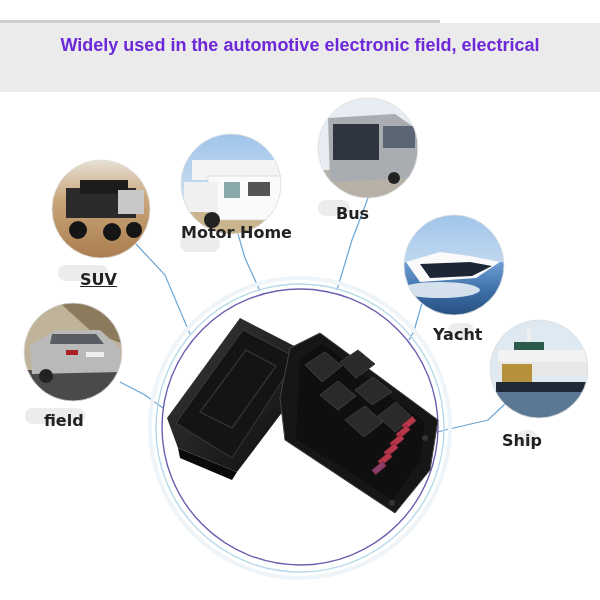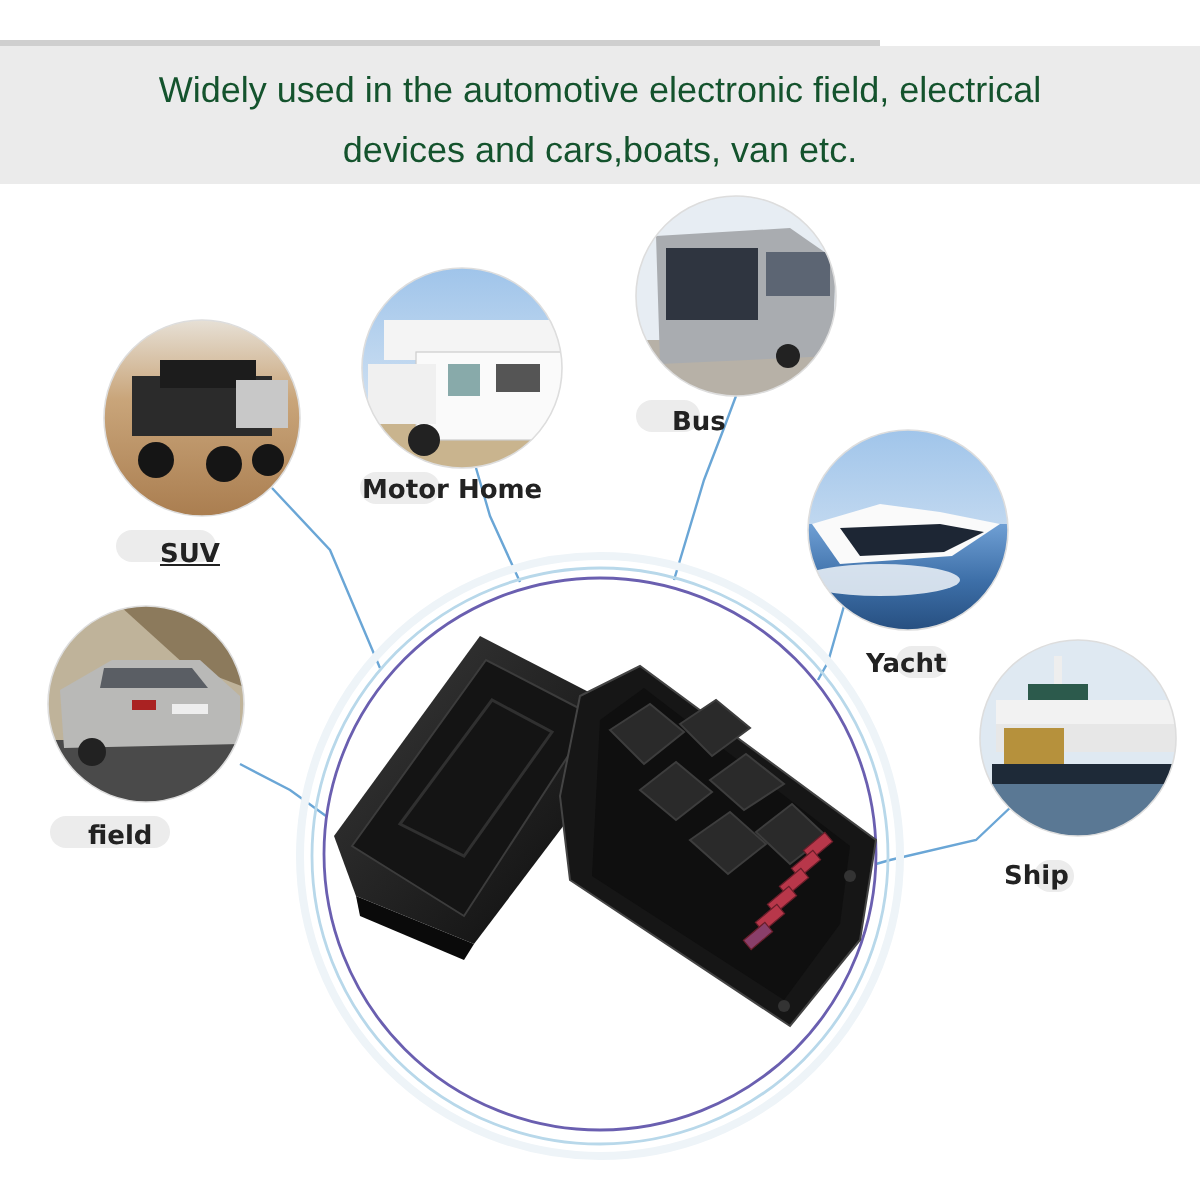--- a/index.html
+++ b/index.html
@@ -1,31 +1,30 @@
 <!DOCTYPE html>
 <html><head>
 <meta charset="utf-8">
 <style>
   html, body { margin: 0; padding: 0; }
   body { width: 600px; height: 600px; background: #ffffff; position: relative; overflow: hidden; font-family: "Liberation Sans", sans-serif; }
   .banner-topline { position: absolute; left: 0; top: 20px; width: 440px; height: 4px; background: #cfcfcf; }
   .banner { position: absolute; left: 0; top: 23px; width: 600px; height: 69px; background: #ebebeb; text-align: center; }
-  .banner .line { font-family: "Liberation Sans", sans-serif; font-weight: normal; font-size: 18px; color: #14532d; line-height: 30px; }
+  .banner .line { font-family: "Liberation Sans", sans-serif; font-weight: bold; font-size: 18px; color: #6d28d9; line-height: 30px; }
   .banner .line1 { padding-top: 7px; }
   svg.scene { position: absolute; left: 0; top: 0; }
-  .label { position: absolute; font-family: "DejaVu Sans", sans-serif; font-weight: bold; font-size: 13px; color: #222; white-space: nowrap; }
+  .label { position: absolute; font-family: "DejaVu Sans", sans-serif; font-weight: bold; font-size: 16px; color: #222; white-space: nowrap; }
   .pill { position: absolute; background: #ececec; border-radius: 9px; height: 16px; }
 </style>
 </head>
 <body>
 
 <div class="banner-topline"></div>
 <div class="banner">
   <div class="line line1">Widely used in the automotive electronic field, electrical</div>
-  <div class="line">devices and cars,boats, van etc.</div>
 </div>
 
 <svg class="scene" width="600" height="600" viewBox="0 0 600 600">
   <defs>
     <clipPath id="c-suv">
         <circle cx="101" cy="209" r="49"></circle>
       </clipPath>
     <clipPath id="c-mh">
         <circle cx="231" cy="184" r="50"></circle>
       </clipPath>
@@ -172,21 +171,21 @@
     <rect x="66" y="350" width="12" height="5" fill="#a22"></rect>
     <circle cx="46" cy="376" r="7" fill="#222"></circle>
   </g>
   <circle cx="73" cy="352" r="49" fill="none" stroke="#ddd" stroke-width="0.8"></circle>
 </svg>
 
 <div class="pill" style="left:58px;top:265px;width:50px;"></div>
 <div class="label" style="left:80px;top:270px;text-decoration:underline;">SUV</div>
 
 <div class="pill" style="left:180px;top:236px;width:40px;"></div>
-<div class="label" style="left:181px;top:238px;">Motor Home</div>
+<div class="label" style="left:181px;top:223px;">Motor Home</div>
 
 <div class="pill" style="left:318px;top:200px;width:32px;"></div>
 <div class="label" style="left:336px;top:204px;">Bus</div>
 
 <div class="pill" style="left:448px;top:323px;width:26px;"></div>
 <div class="label" style="left:433px;top:325px;">Yacht</div>
 
 <div class="pill" style="left:25px;top:408px;width:60px;"></div>
 <div class="label" style="left:44px;top:411px;">field</div>
 

